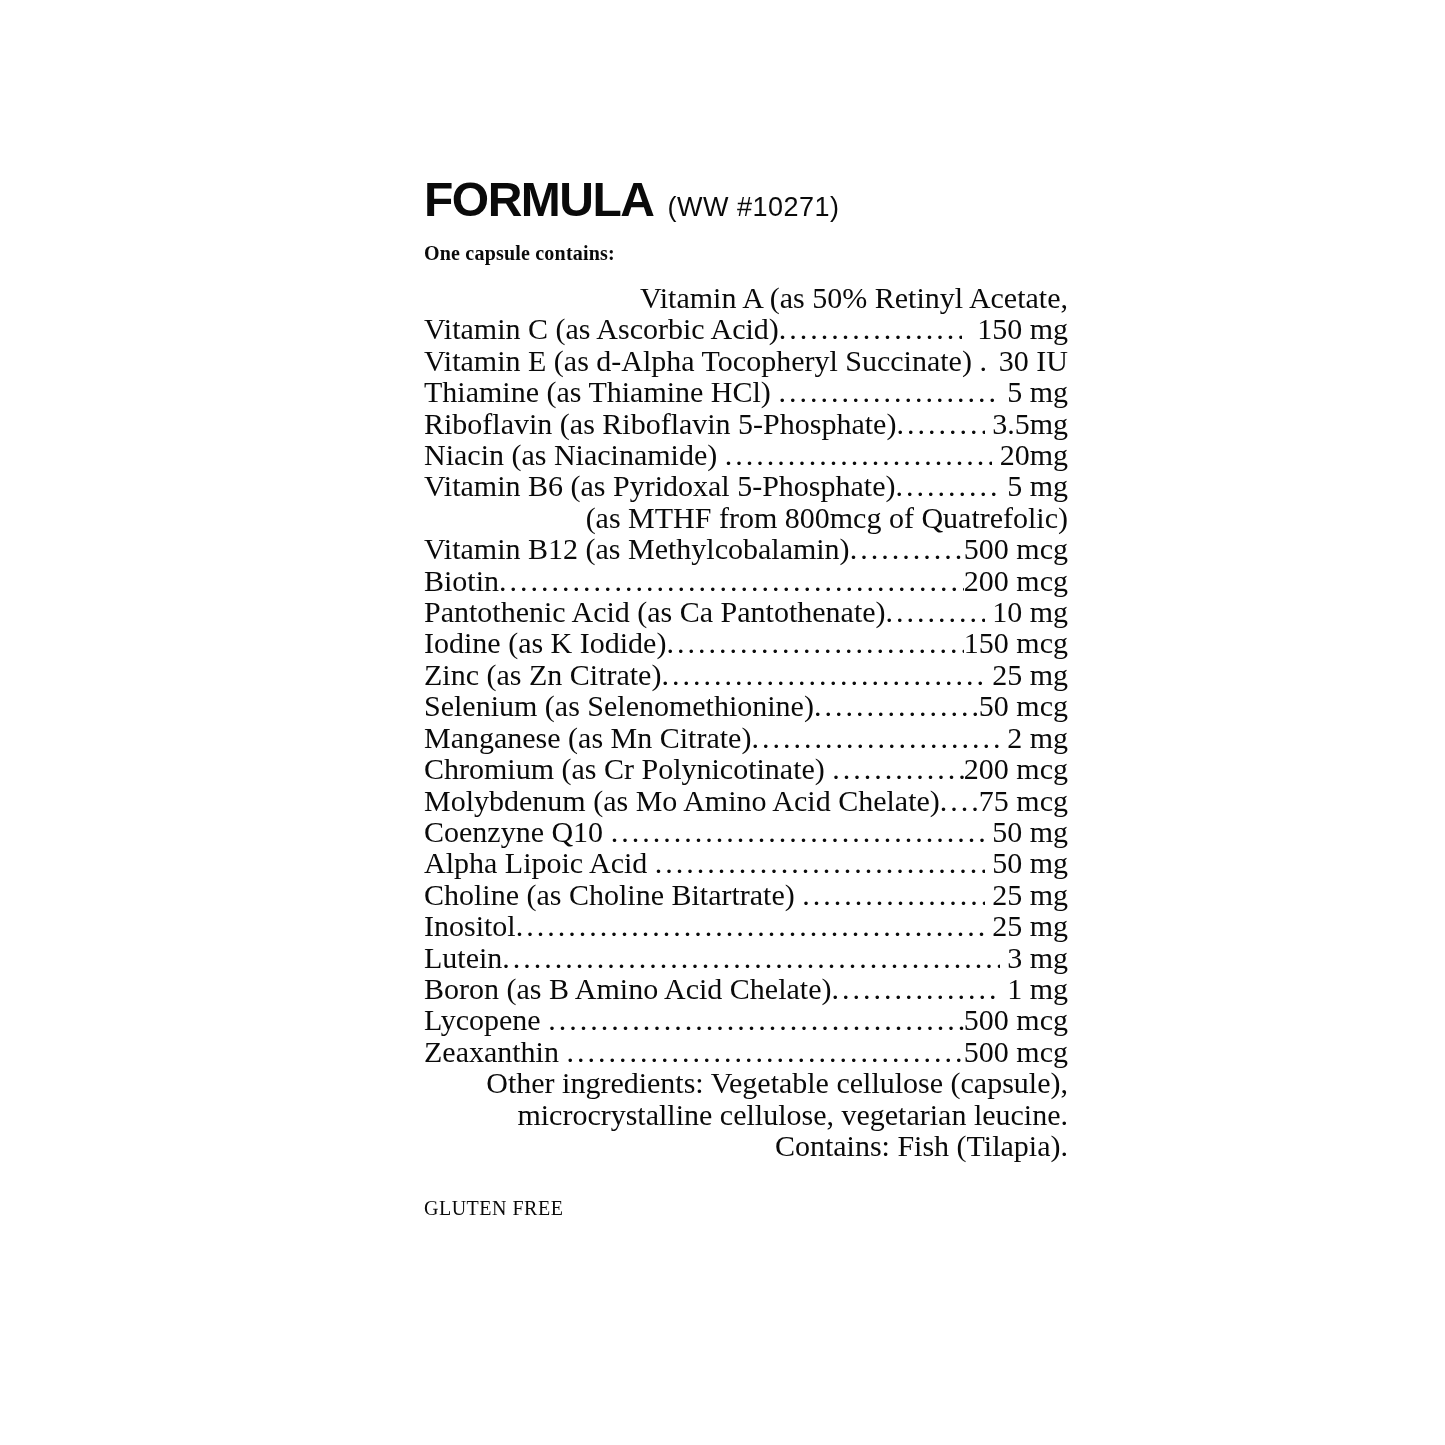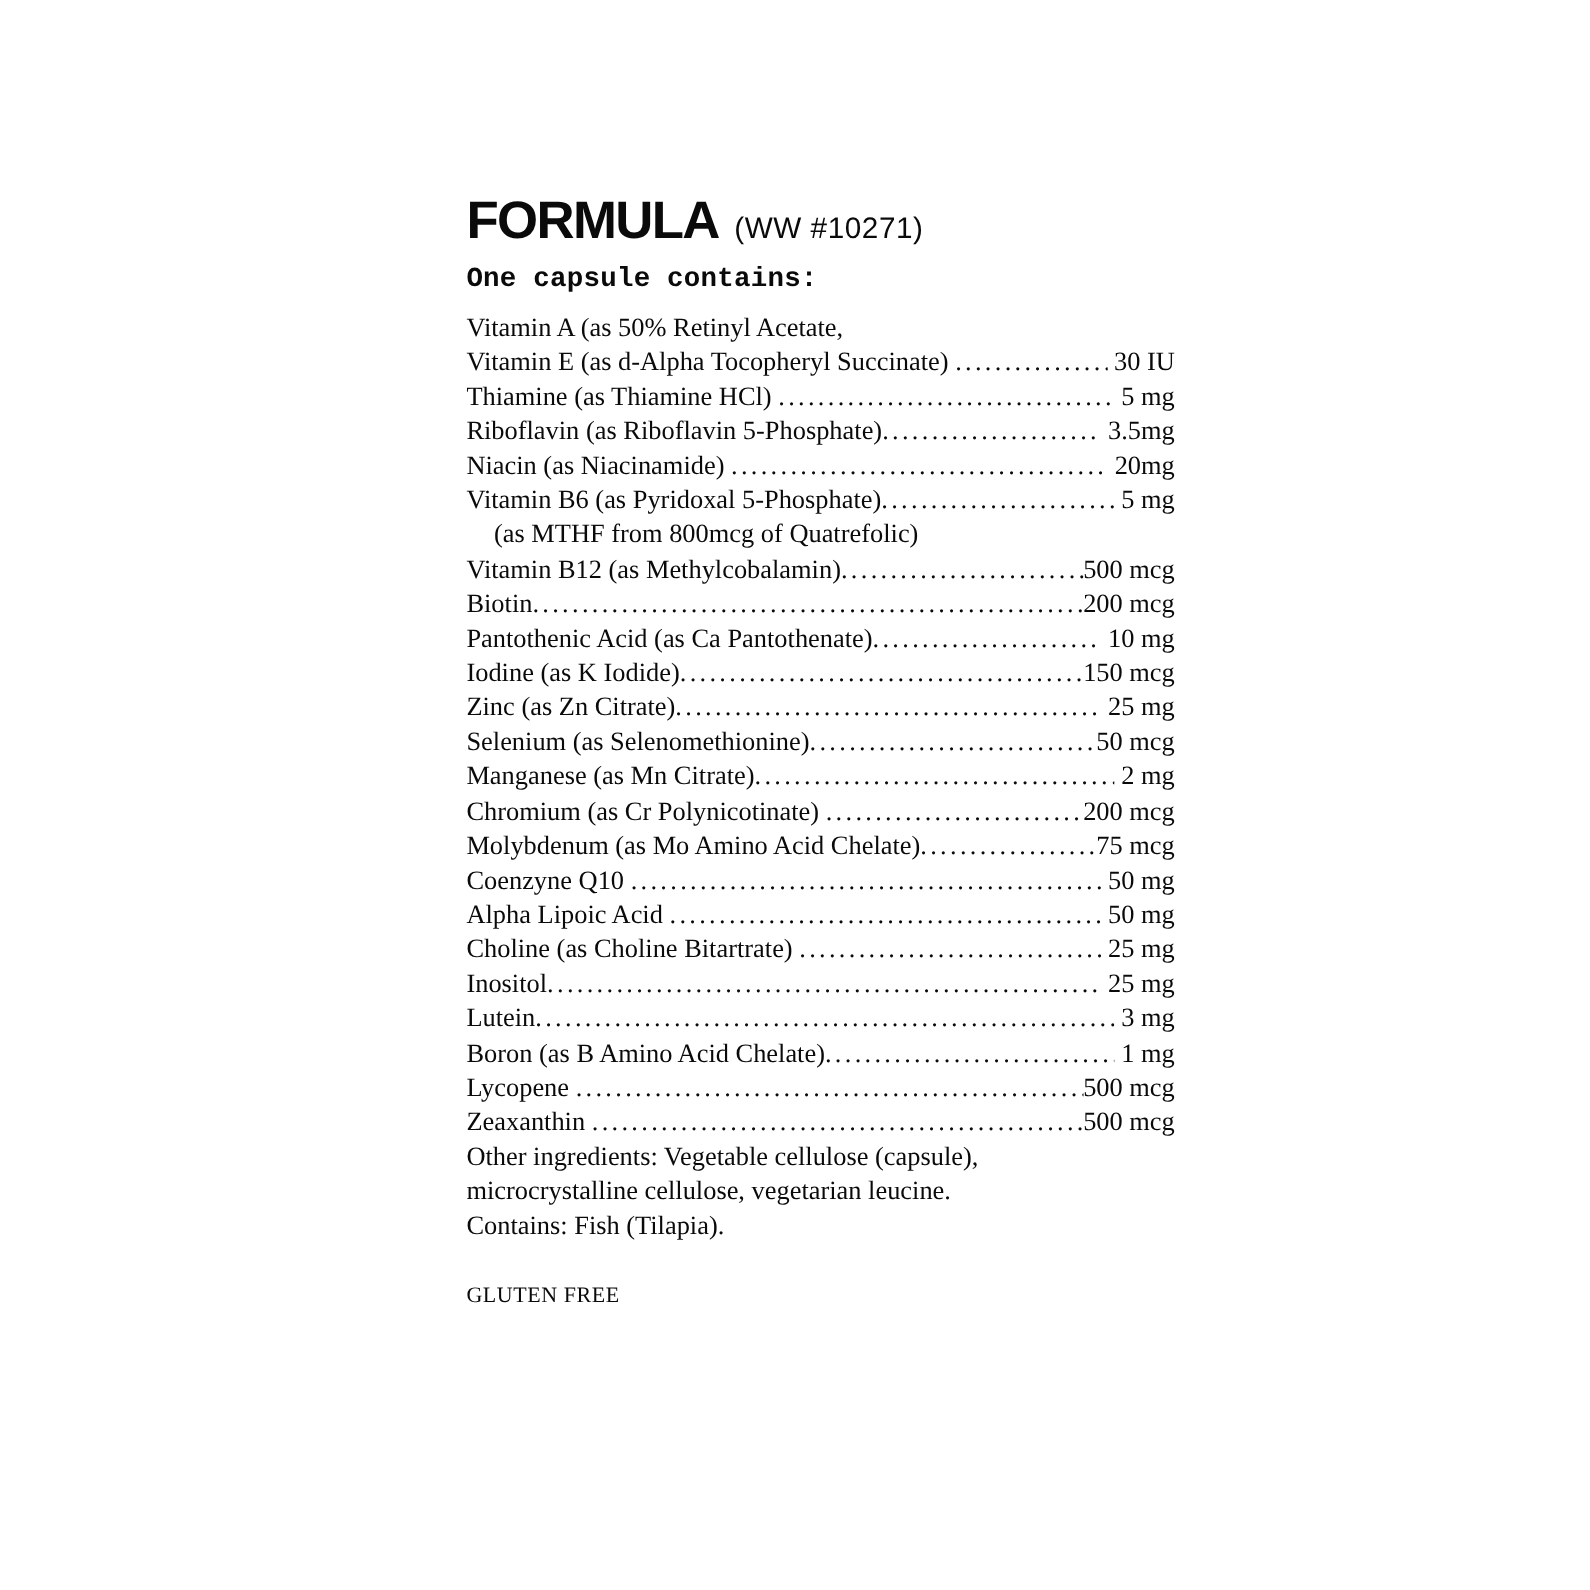--- a/index.html
+++ b/index.html
@@ -34,36 +34,37 @@
     letter-spacing: -1.5px;
   }
   .formula-code {
     font-family: "Liberation Sans", sans-serif;
     font-weight: 400;
     font-size: 27px;
     letter-spacing: 0.5px;
     margin-top: 36px;
   }
   .subtitle {
-    font-family: Liberation Mono, monospace;
+    font-family: Liberation Serif, serif;
     font-weight: 700;
-    font-size: 25px;
+    font-size: 20px;
     line-height: 28px;
     margin-bottom: 15px;
     letter-spacing: 0.2px;
   }
   .ingredients {
     width: 100%;
   }
   .row {
     display: flex;
     align-items: baseline;
-    font-size: 24px;
+    font-size: 30px;
     line-height: 31.4px;
     width: 100%;
+    justify-content: flex-end;
   }
   .row.indent .iname {
     padding-left: 25px;
   }
   .iname {
     white-space: pre;
     flex: 0 0 auto;
   }
   .leader {
     flex: 1 1 0;
@@ -96,20 +97,25 @@
     <span class="formula-code">(WW #10271)</span>
   </div>
 
   <div class="subtitle">One capsule contains:</div>
 
   <div class="ingredients">
       <div class="row">
         <span class="iname">Vitamin A (as 50% Retinyl Acetate,</span>
       </div>
       <div class="row">
+        <span class="iname">Vitamin C (as Ascorbic Acid)</span>
+        <span class="leader"></span>
+        <span class="ivalue">  150 mg</span>
+      </div>
+      <div class="row">
         <span class="iname">Vitamin E (as d-Alpha Tocopheryl Succinate) </span>
         <span class="leader"></span>
         <span class="ivalue"> 30 IU</span>
       </div>
       <div class="row">
         <span class="iname">Thiamine (as Thiamine HCl) </span>
         <span class="leader"></span>
         <span class="ivalue"> 5 mg</span>
       </div>
       <div class="row">

